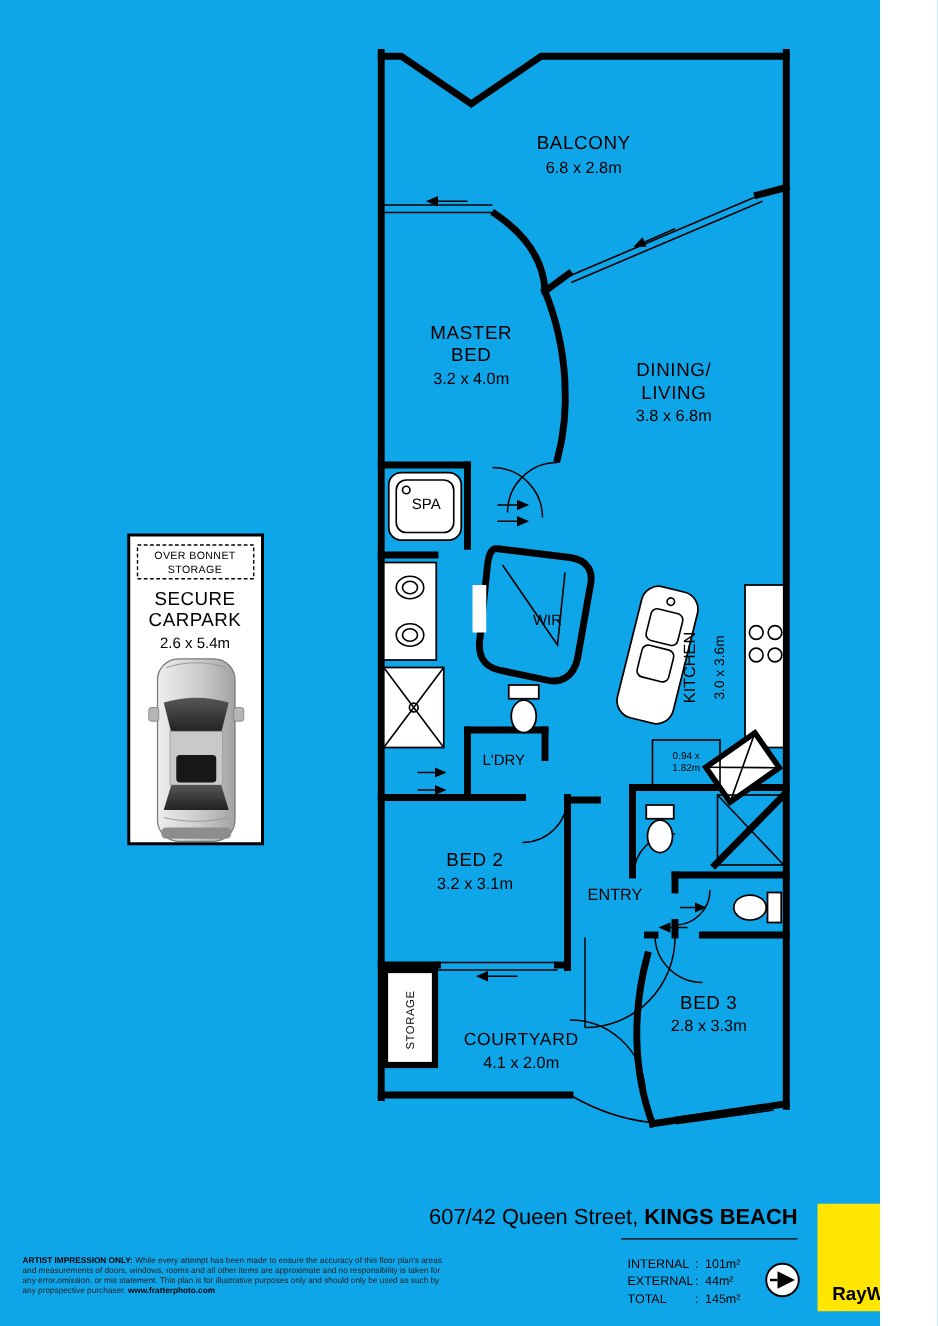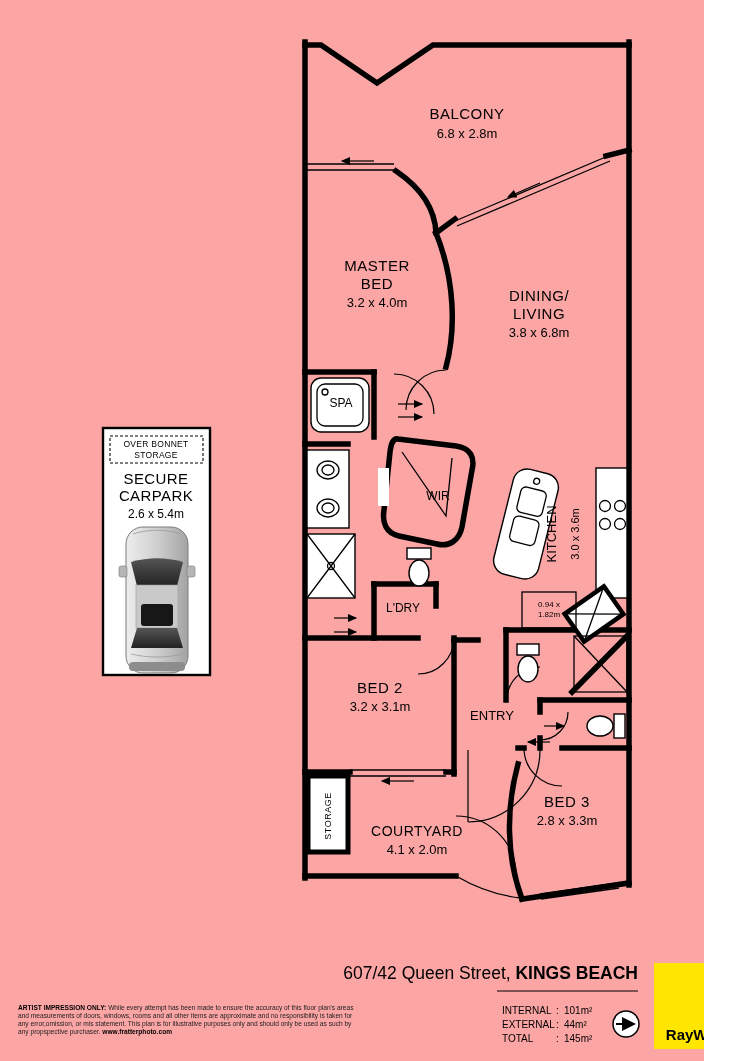--- a/index.html
+++ b/index.html
@@ -1,16 +1,16 @@
 <!DOCTYPE html>
 <html><head>
 <meta charset="utf-8">
 <style>
   html,body{margin:0;padding:0;background:#fff;}
-  .stage{position:relative;width:704px;height:1061px;background:#fca5a5;overflow:hidden;
+  .stage{position:relative;width:704px;height:1061px;background:#0ea5e9;overflow:hidden;
          font-family:"Liberation Sans",sans-serif;}
   svg{position:absolute;left:0;top:0;}
   svg text{font-family:"Liberation Sans",sans-serif;fill:#000;}
   .wall{stroke:#000;stroke-width:5.5;fill:none;stroke-linecap:square;}
   .thin{stroke:#000;stroke-width:1.3;fill:none;}
   .fix{stroke:#000;stroke-width:1.4;fill:#fff;}
   .arc{stroke:#000;stroke-width:1.2;fill:none;}
   .lbl{font-size:15px;letter-spacing:.5px;}
   .lbl14{font-size:14px;letter-spacing:.5px;}
   .lbl13{font-size:13px;}

